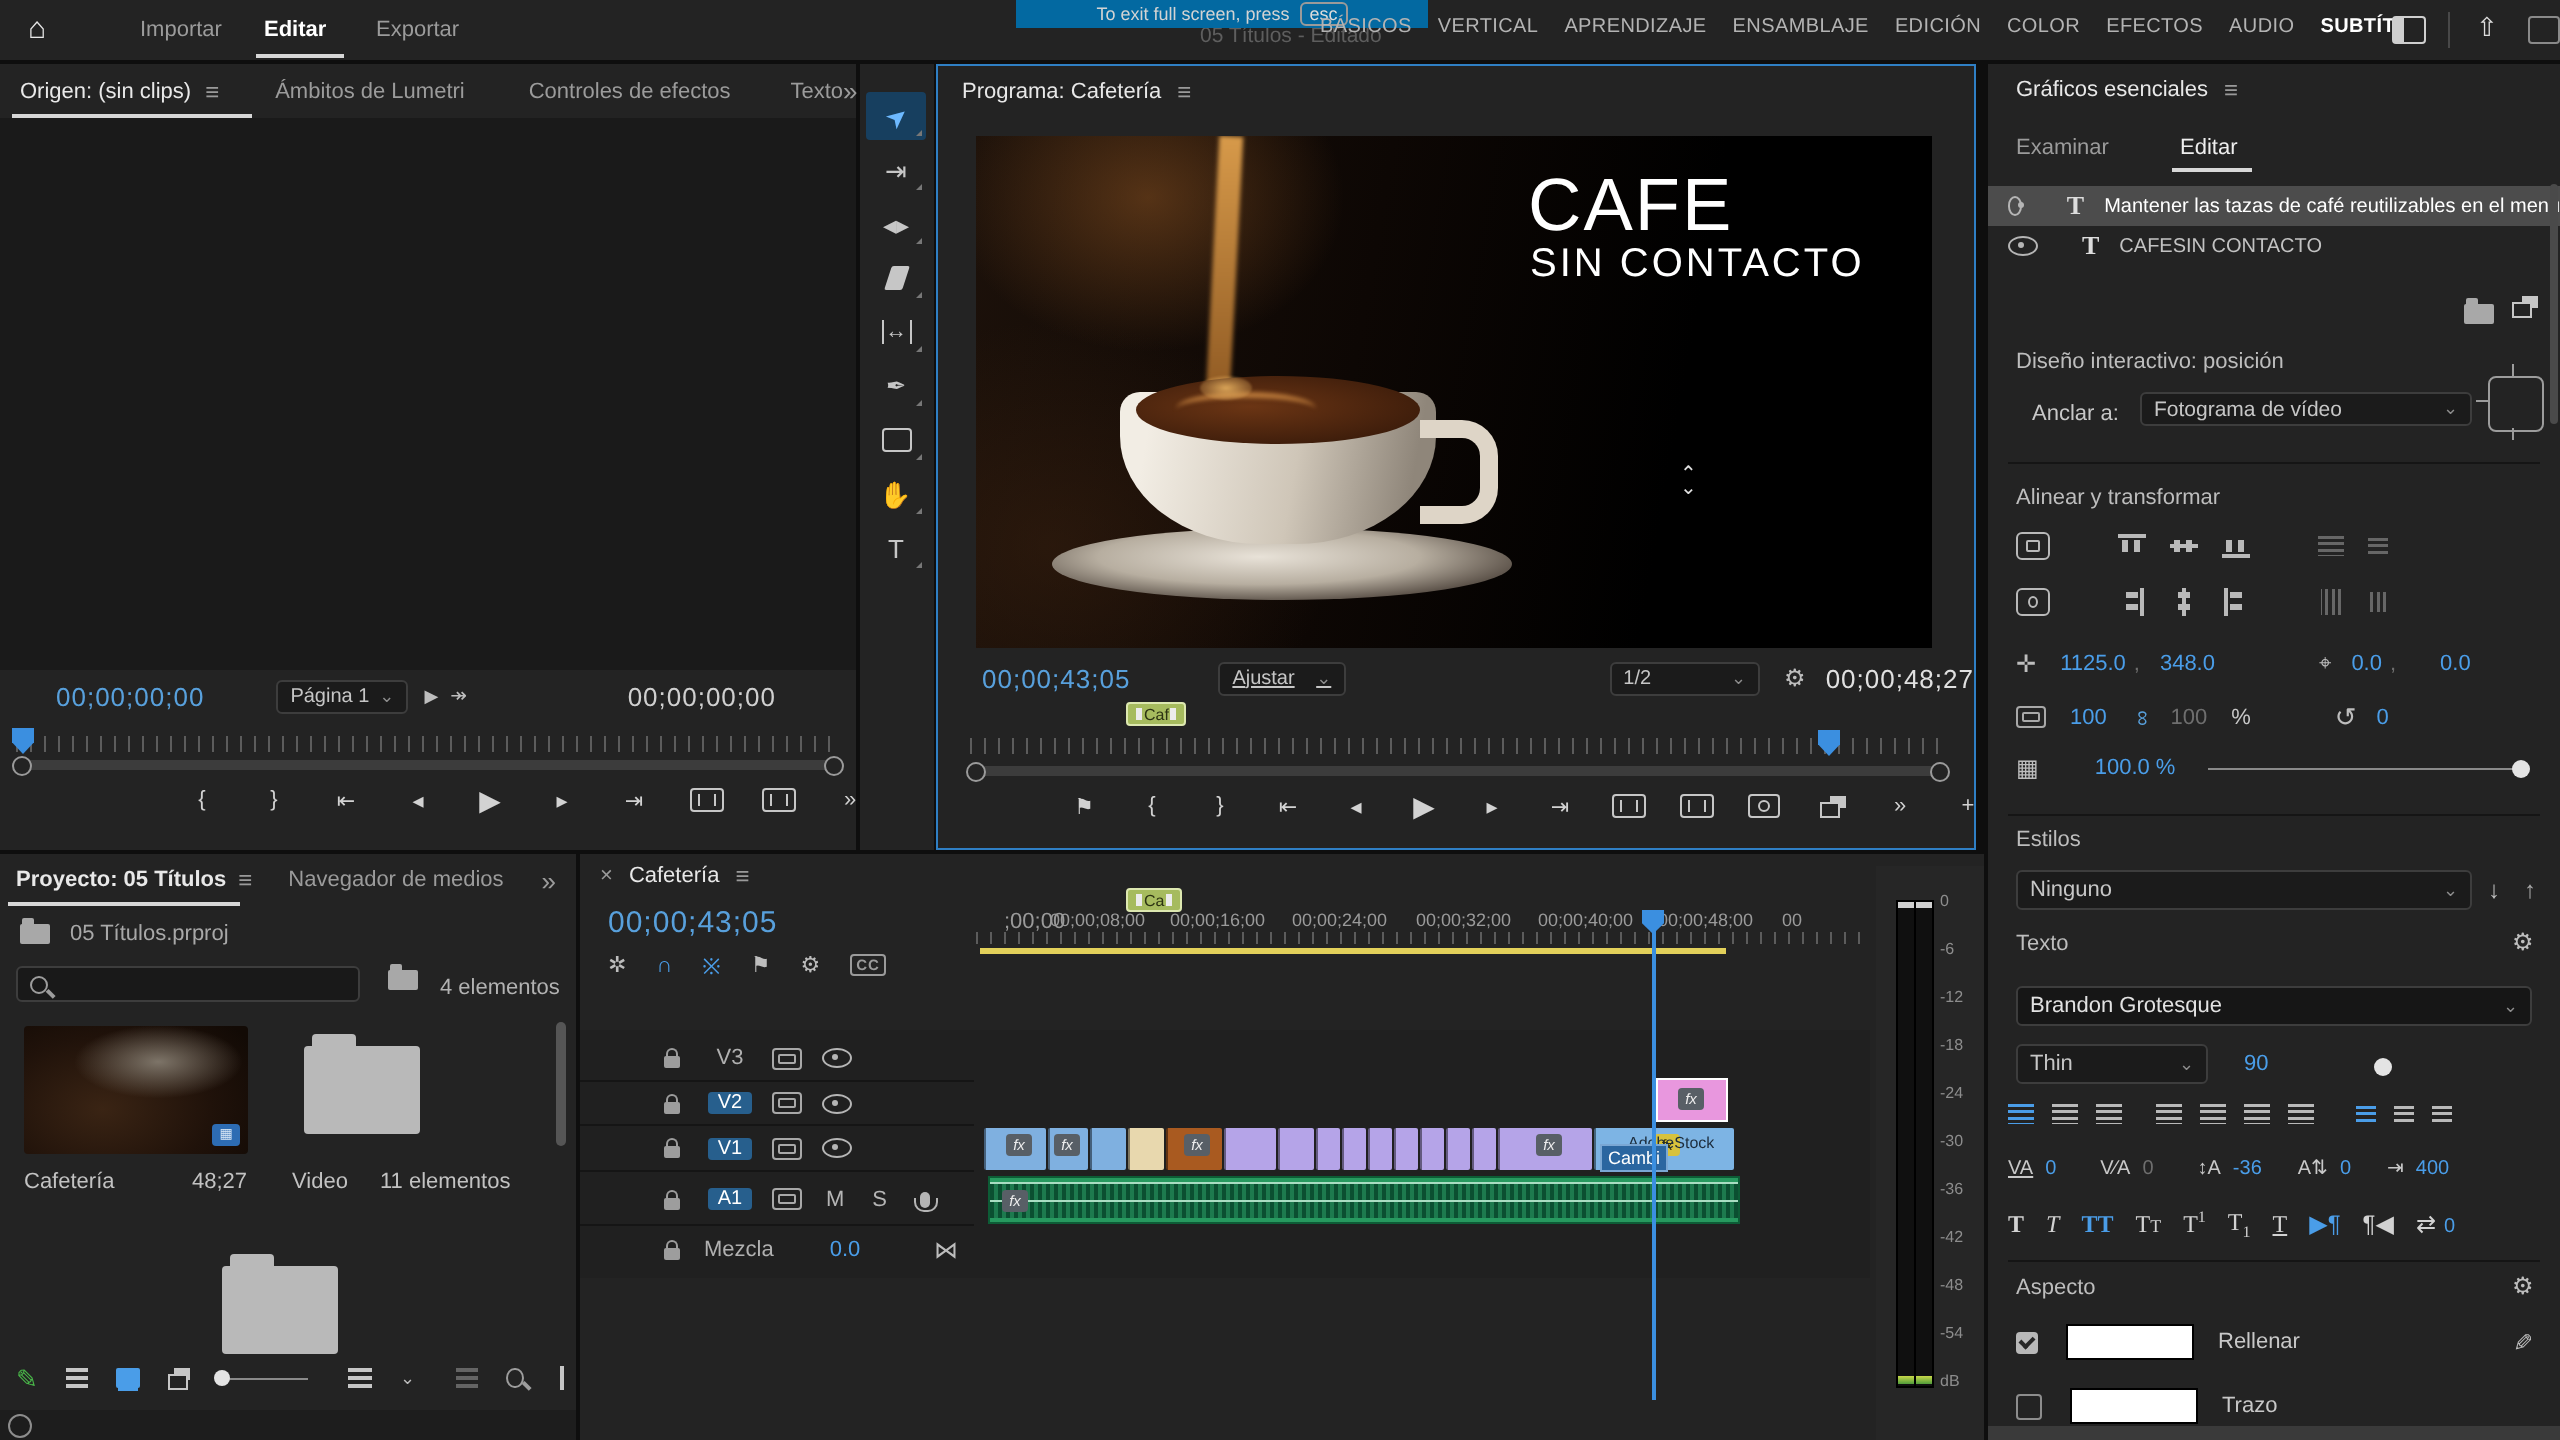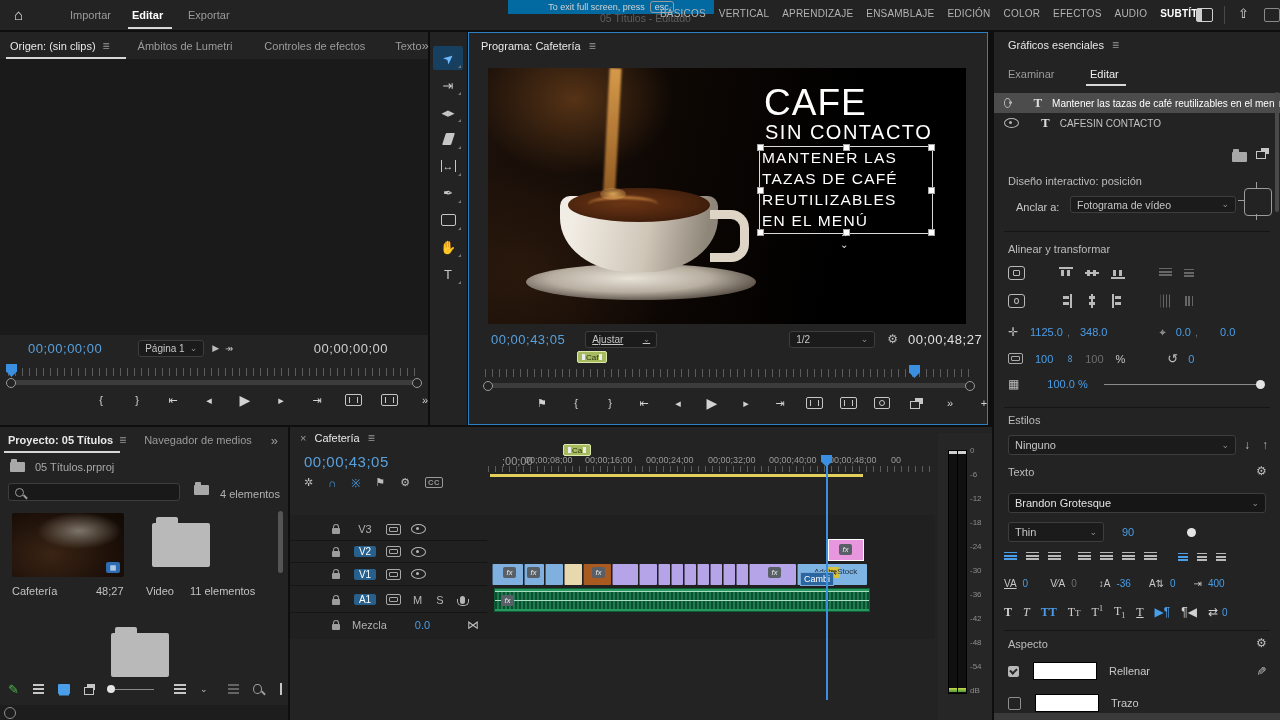--- a/index.html
+++ b/index.html
@@ -244,51 +244,37 @@
       <div class="abs" style="left:38px;top:196px;width:230px;height:36px;border-radius:50%;background:radial-gradient(ellipse at 45% 40%, #e8e2d8 0%, #b7aea0 45%, #4a4038 80%, rgba(0,0,0,0) 100%);"></div>
       <div class="abs" style="left:72px;top:128px;width:158px;height:76px;border-radius:10px 10px 70px 70px/10px 10px 54px 54px;background:linear-gradient(100deg,#f2ede4 10%,#cfc6b8 55%,#8f867a 90%);"></div>
       <div class="abs" style="left:222px;top:142px;width:30px;height:34px;border:9px solid #ded5c7;border-left:none;border-radius:0 18px 18px 0;"></div>
       <div class="abs" style="left:80px;top:120px;width:142px;height:34px;border-radius:50%;background:radial-gradient(ellipse at 40% 45%, #6b3514 0%, #47220d 60%, #2e1507 100%);"></div>
       <div class="abs" style="left:100px;top:128px;width:70px;height:14px;border-radius:50%;border-top:3px solid rgba(206,138,66,.8);filter:blur(1px);"></div>
       <div class="abs" style="left:112px;top:120px;width:26px;height:12px;border-radius:50%;background:radial-gradient(rgba(233,178,96,.9),rgba(120,60,20,0));filter:blur(.5px);"></div>
 
       <div class="abs" style="left:276px;top:14px;font-size:37px;color:#fff;letter-spacing:1px;font-weight:400;">CAFE</div>
       <div class="abs" style="left:277px;top:53px;font-size:20px;color:#fff;letter-spacing:1.5px;font-weight:400;">SIN CONTACTO</div>
 
-      <div class="abs" style="left:272px;top:79px;width:172px;height:86px;outline:1px solid rgba(255,255,255,.85);">
-        <div style="font-size:15.5px;line-height:21px;color:#fff;letter-spacing:1.2px;padding-left:2px;">MANTENER LAS</div>
-        <div style="font-size:15.5px;line-height:21px;color:#fff;letter-spacing:1.2px;padding-left:2px;">TAZAS DE CAFÉ</div>
-        <div style="font-size:15.5px;line-height:21px;color:#fff;letter-spacing:1.2px;padding-left:2px;">REUTILIZABLES</div>
-        <div style="font-size:15.5px;line-height:21px;color:#fff;letter-spacing:1.2px;padding-left:2px;">EN EL MENÚ</div>
-        <span class="handle" style="left:-3px;top:-3px;"></span>
-        <span class="handle" style="left:83px;top:-3px;"></span>
-        <span class="handle" style="right:-3px;top:-3px;"></span>
-        <span class="handle" style="left:-3px;top:40px;"></span>
-        <span class="handle" style="right:-3px;top:40px;"></span>
-        <span class="handle" style="left:-3px;bottom:-3px;"></span>
-        <span class="handle" style="left:83px;bottom:-3px;"></span>
-        <span class="handle" style="right:-3px;bottom:-3px;"></span>
-      </div>
       <div class="abs" style="left:352px;top:166px;color:#e0e0e0;font-size:10px;line-height:7px;text-align:center;">⌃<br>⌄</div>
     </div>
 
     <div class="abs row" style="left:0;top:296px;width:518px;height:20px;">
       <span class="tcblue" style="margin-left:22px;font-size:13px;letter-spacing:.5px;">00;00;43;05</span>
-      <span class="dd" style="margin-left:20px;width:72px;font-size:10px;text-decoration:underline;">
+      <span class="dd" style="margin-left:44px;width:72px;font-size:10px;text-decoration:underline;">
           <span>Ajustar</span>
           <span class="caret">⌄</span>
         </span>
       <span class="dd" style="margin-left:132px;width:86px;font-size:10px;">
           <span>1/2</span>
           <span class="caret">⌄</span>
         </span>
       <span class="icon" style="margin-left:12px;font-size:12px;">⚙</span>
       <span style="margin-left:10px;font-size:13px;color:#e0e0e0;letter-spacing:.5px;">00;00;48;27</span>
     </div>
-    <div class="abs chip" style="left:108px;top:318px;">
+    <div class="abs chip" style="left:94px;top:318px;">
         <span>Caf</span>
       </div>
     <div class="abs tickstrip" style="left:16px;top:336px;width:488px;height:8px;"></div>
     <div class="abs" style="left:440px;top:332px;">
         <span class="ph-caret" style="display:block;"></span>
       </div>
     <div class="abs scrubbar" style="left:16px;top:350px;width:488px;"></div>
     <div id="prog-transport" class="abs row transport" style="left:62px;top:362px;gap:12px;">
         <span class="icon  ">⚑</span>
         <span class="icon  ">{</span>

